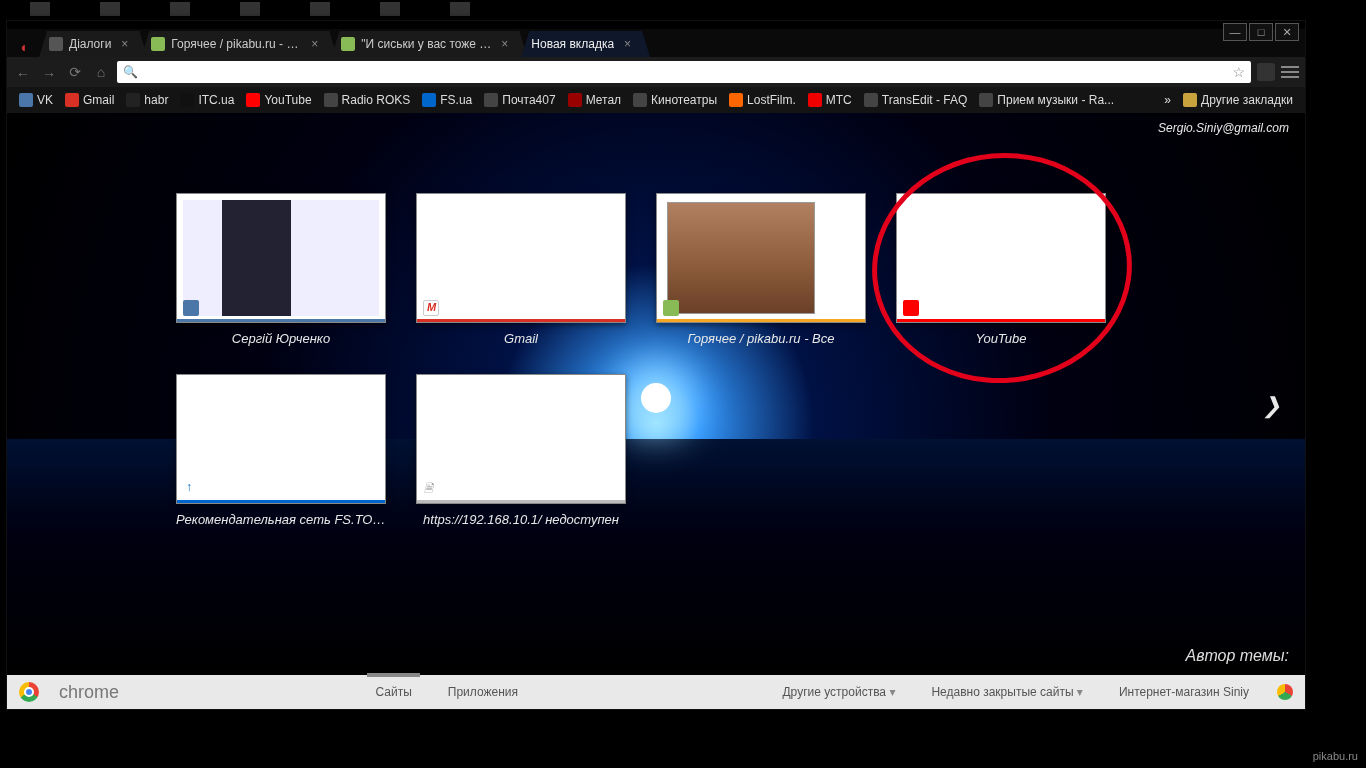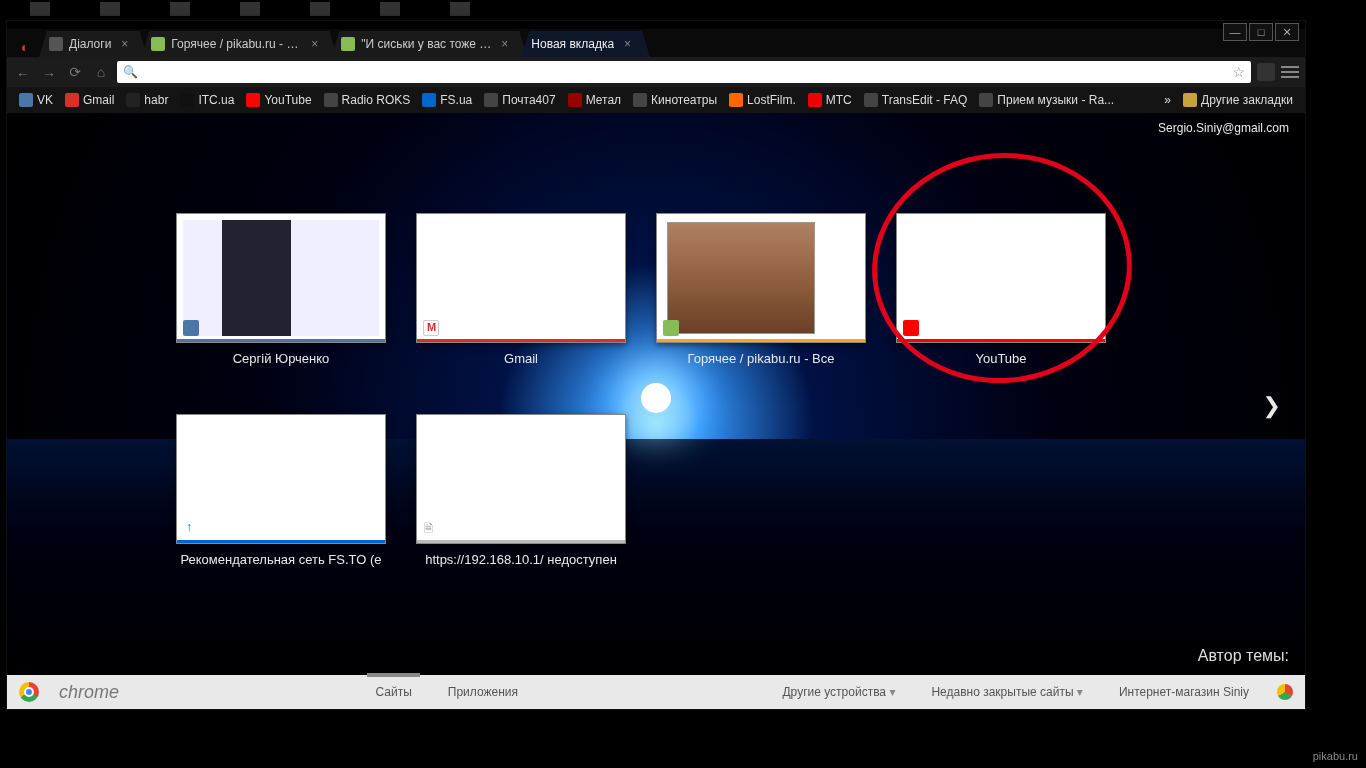--- a/index.html
+++ b/index.html
@@ -35,40 +35,40 @@
   .menu-icon span{ height:2px; background:#888;}
 
   .bookbar { height:26px; background:#141414; display:flex; align-items:center; padding:0 8px; gap:4px; overflow:hidden; font-size:12px; }
   .bm { display:flex; align-items:center; gap:4px; padding:2px 4px; color:#ddd; white-space:nowrap; }
   .bm .ico { width:14px; height:14px; background:#444; border-radius:2px; flex-shrink:0; }
   .bm.folder .ico{ background:#c8a23d;}
   .bm-spacer{flex:1;}
   .bm-over{ color:#ddd; padding:0 4px;}
 
   
-  .content { position:relative; height:calc(100% - 8px - 28px - 30px - 26px - 34px); background: radial-gradient(circle at 50% 55%, #aef 0%, #39f 6%, #014 22%, #001 55%, #000 100%); overflow:hidden; }
+  .content { position:relative; height:calc(100% - 8px - 28px - 30px - 26px - 34px); background: radial-gradient(circle at 50% 55%, #aef 0%, #39f 6%, #014 22%, #001 55%, #000 100%); overflow:hidden;font-style:italic; }
   .horizon { position:absolute; left:0; right:0; top:58%; height:42%; background:linear-gradient(#013 0%, #001 40%, #000 100%); }
   .sun { position:absolute; left:50%; top:48%; width:30px; height:30px; margin-left:-15px; border-radius:50%; background:#fff; box-shadow:0 0 40px 20px #9df; }
   .account { position:absolute; top:8px; right:16px; color:#e8e8e8; font-size:12px; }
   .theme-author { position:absolute; bottom:10px; right:16px; color:#ddd; font-size:16px; }
 
   .tiles { position:absolute; top:80px; left:50%; transform:translateX(-50%); width:960px; display:grid; grid-template-columns:repeat(4, 210px); grid-gap:28px 30px; }
-  .tile { display:flex; flex-direction:column; align-items:center; gap:8px;margin-top:20px; }
+  .tile { display:flex; flex-direction:column; align-items:center; gap:8px; }
   .thumb { width:210px; height:130px; background:#fff; border:1px solid #888; box-shadow:0 2px 6px rgba(0,0,0,.5); position:relative; overflow:hidden; }
   .thumb .fav { position:absolute; left:6px; bottom:6px; width:16px; height:16px; background:#555; border-radius:2px; }
   .thumb .accent{ position:absolute; left:0; right:0; bottom:0; height:3px;}
   .tile .title { color:#e8e8e8; font-size:13px; text-align:center; max-width:210px; white-space:nowrap; overflow:hidden; text-overflow:ellipsis; }
   .nav-arrow { position:absolute; right:24px; top:280px; color:#e8e8e8; font-size:22px; }
 
   .annot { position:absolute; pointer-events:none; border:5px solid #e2001a; border-radius:50%; width:260px; height:230px; left:865px; top:40px; transform:rotate(-5deg);}
 
   .footer { height:34px; background:#e9e9e9; display:flex; align-items:center; padding:0 12px; gap:20px; color:#555; font-size:12px; }
   .footer .chrome-logo { width:20px; height:20px; border-radius:50%; background:conic-gradient(#ea4335 0 33%, #34a853 33% 66%, #fbbc05 66% 100%); position:relative;}
   .footer .chrome-logo::after{content:"";position:absolute;inset:5px;border-radius:50%;background:#4285f4;border:2px solid #fff;}
-  .footer .brand { font-size:18px; color:#777; font-weight:300;font-style:italic;}
+  .footer .brand { font-size:18px; color:#777; font-weight:300;}
   .footer .spacer { flex:1; }
   .footer .seg { padding:4px 8px; position:relative;}
   .footer .seg.active::before{content:"";position:absolute;top:-8px;left:0;right:0;height:4px;background:#888;}
   .footer .drop::after{content:" \25BE"; color:#888;}
   .footer .store-ico{ width:16px; height:16px; background:conic-gradient(#ea4335 0 33%, #34a853 33% 66%, #fbbc05 66% 100%); border-radius:50%;}
 
   
   .thumb.vk { background:linear-gradient(#fff,#fff); }
   .thumb.vk::before{content:"";position:absolute;inset:6px;background:linear-gradient(90deg,#eef 20%,#223 20% 55%,#eef 55%);}
   .thumb.pikabu::before{content:"";position:absolute;left:10px;right:50px;top:8px;bottom:8px;background:linear-gradient(#b08060,#8a5a3a 60%,#6a4028);border:1px solid #999;}

